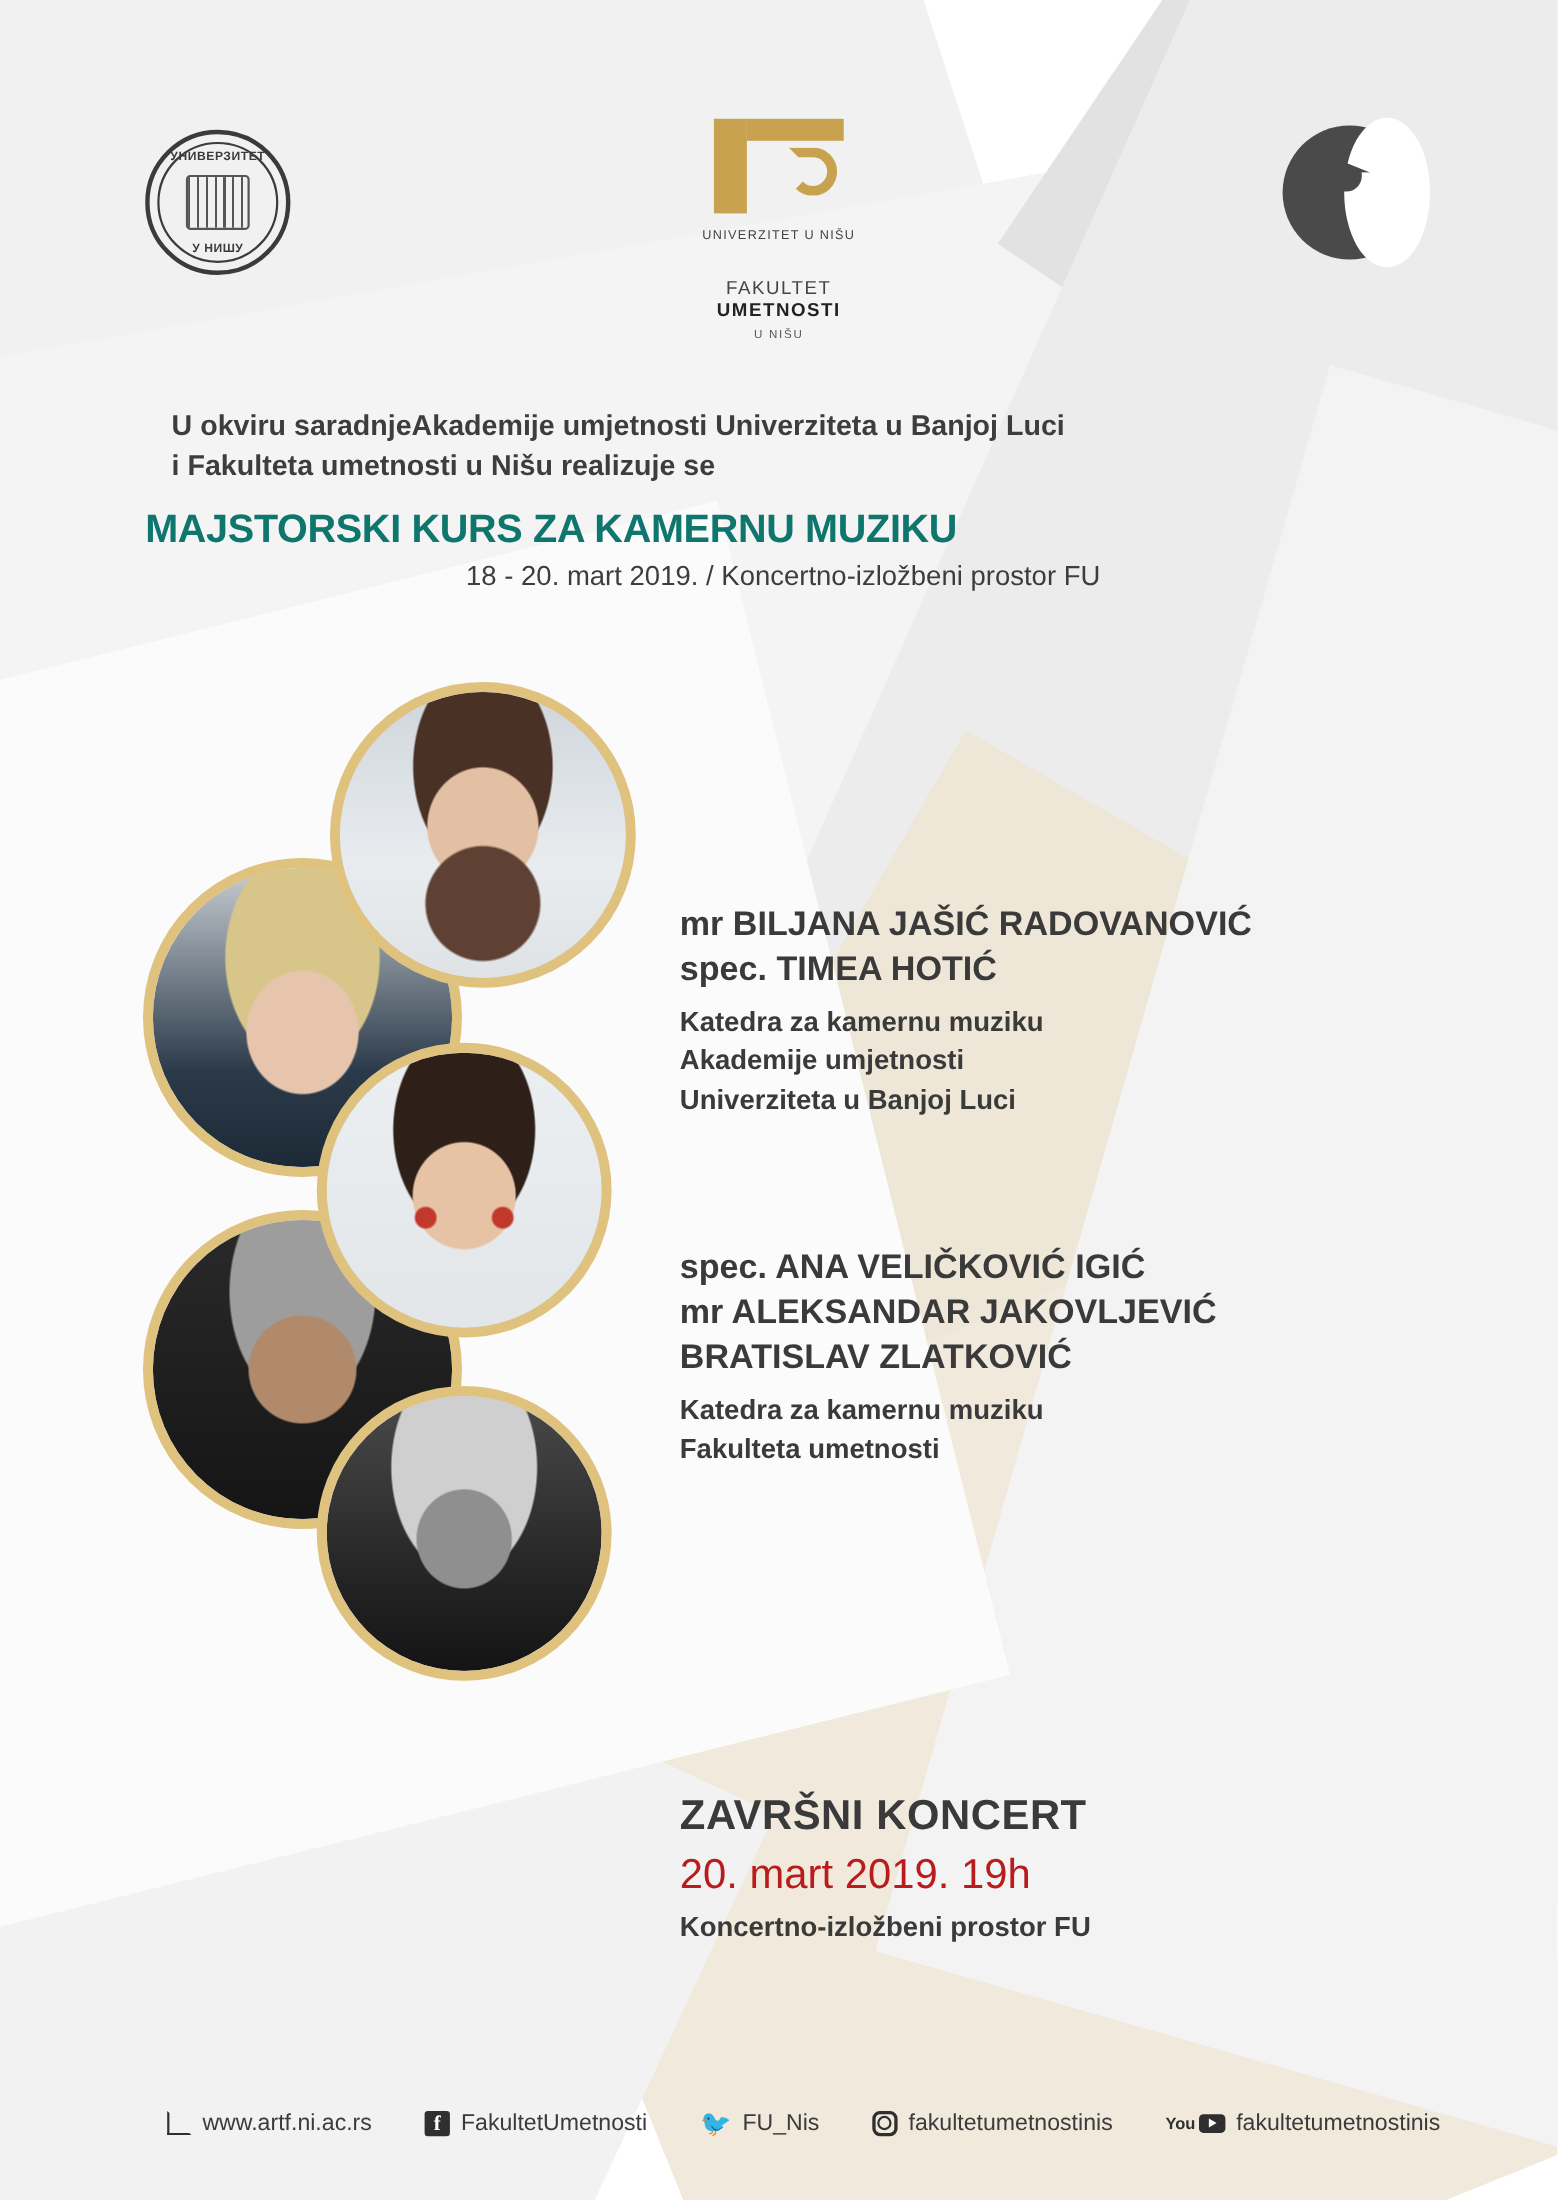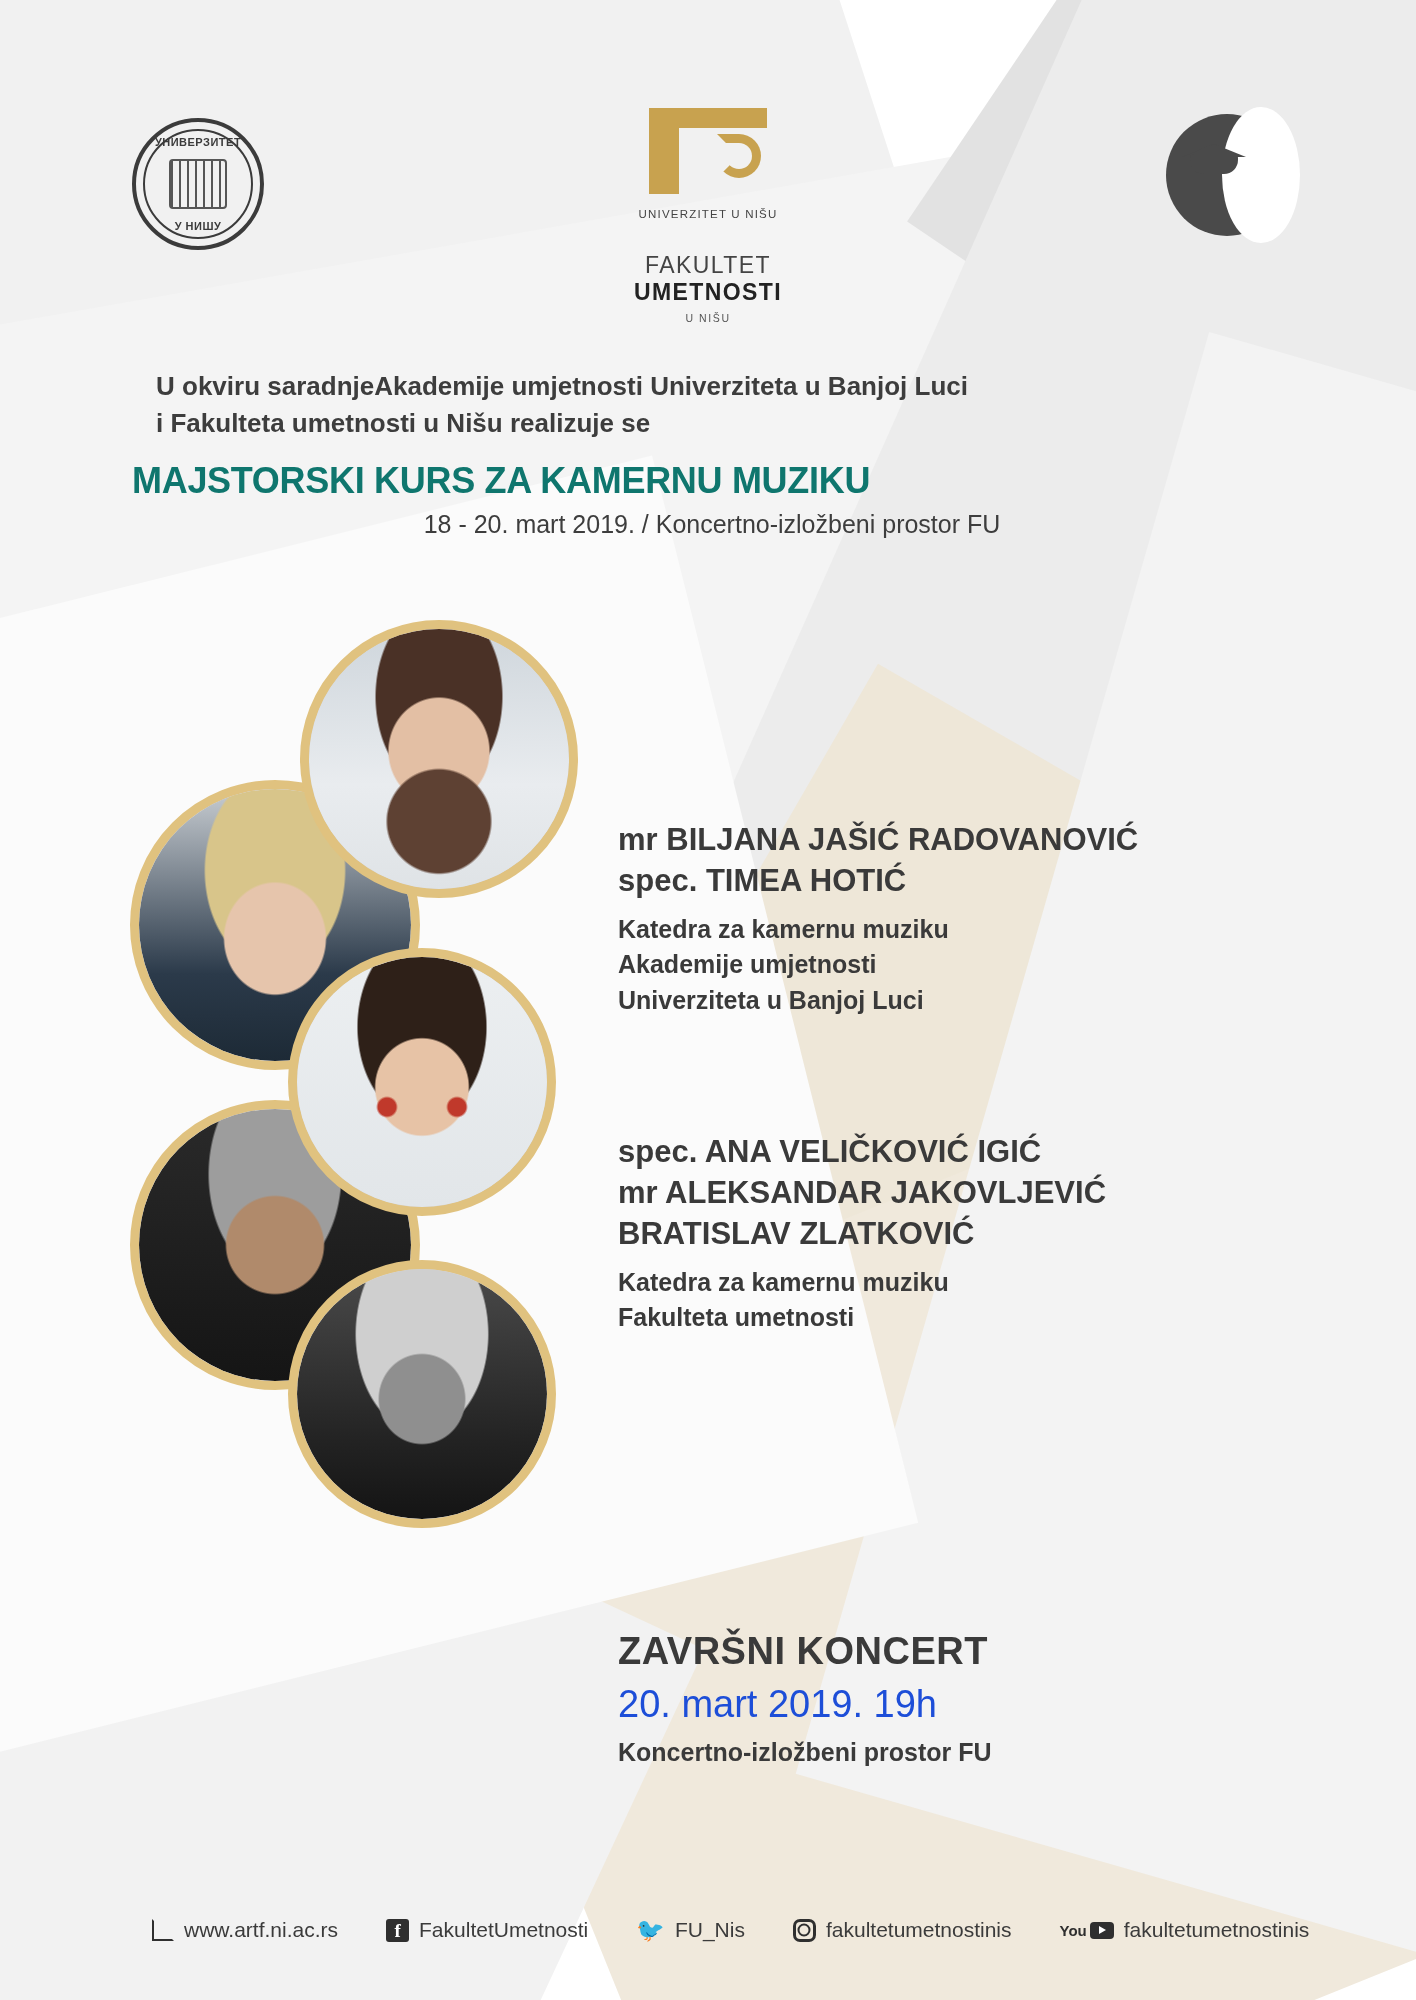--- a/index.html
+++ b/index.html
@@ -190,21 +190,21 @@
     border-radius: 0 50% 50% 50%;
     box-sizing: border-box;
   }
   .logo-faculty .line1 {
     font-size: 11.5px;
     letter-spacing: 1.2px;
     color: #444;
     margin-bottom: 5px;
   }
   .logo-faculty .line2 {
-    font-size: 23px;
+    font-size: 17px;
     letter-spacing: 1.4px;
     color: #444;
     margin-bottom: 6px;
     margin-top: 32px;
   }
   .logo-faculty .line2 b { color: #222; }
   .logo-faculty .line3 {
     font-size: 10.5px;
     letter-spacing: 1.6px;
     color: #555;
@@ -372,21 +372,21 @@
     color: #3b3b3b;
   }
   .concert .c-title {
     font-size: 38px;
     font-weight: bold;
     color: #3a3a3a;
     letter-spacing: 0.5px;
   }
   .concert .c-date {
     font-size: 38px;
-    color: #1d4ed8;
+    color: #b91c1c;
     margin-top: 10px;
   }
   .concert .c-place {
     font-size: 25px;
     font-weight: bold;
     color: #3a3a3a;
     margin-top: 12px;
   }
 
   

